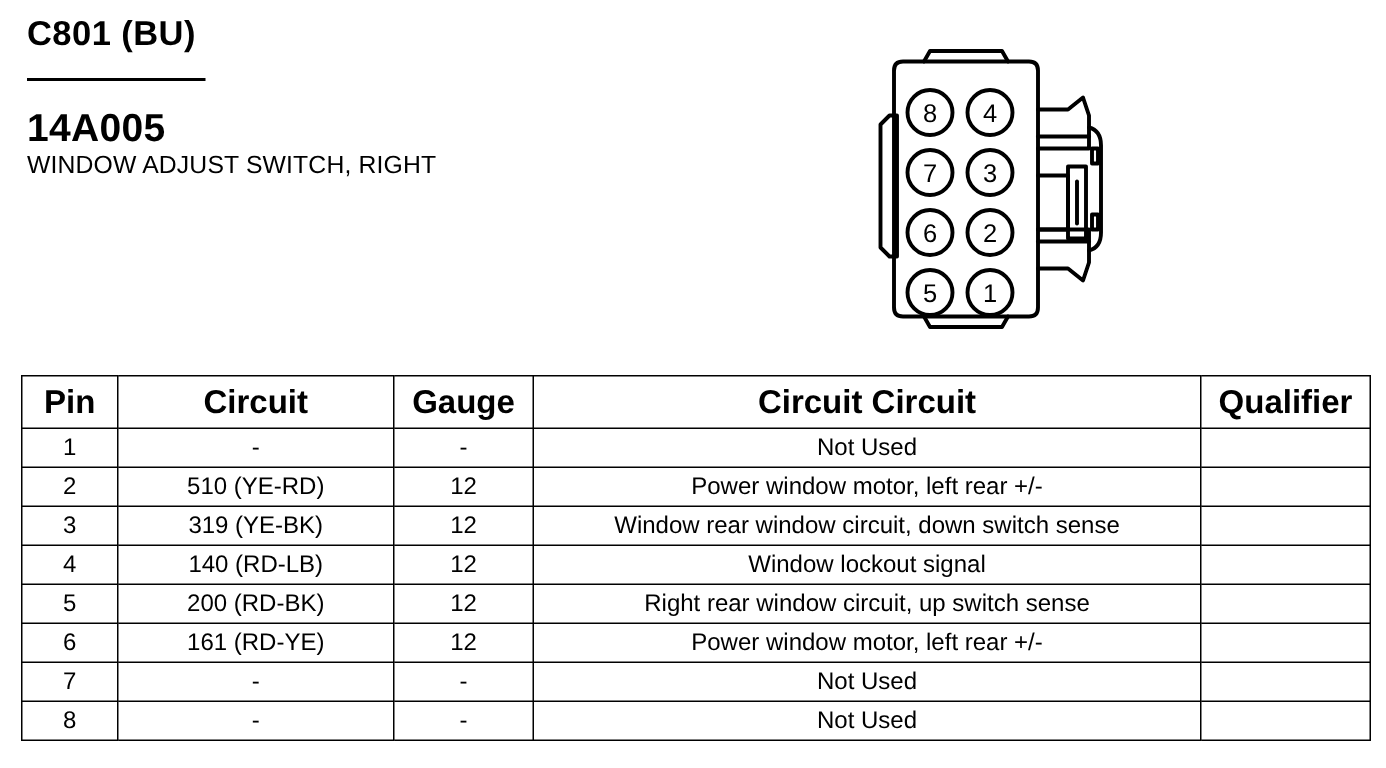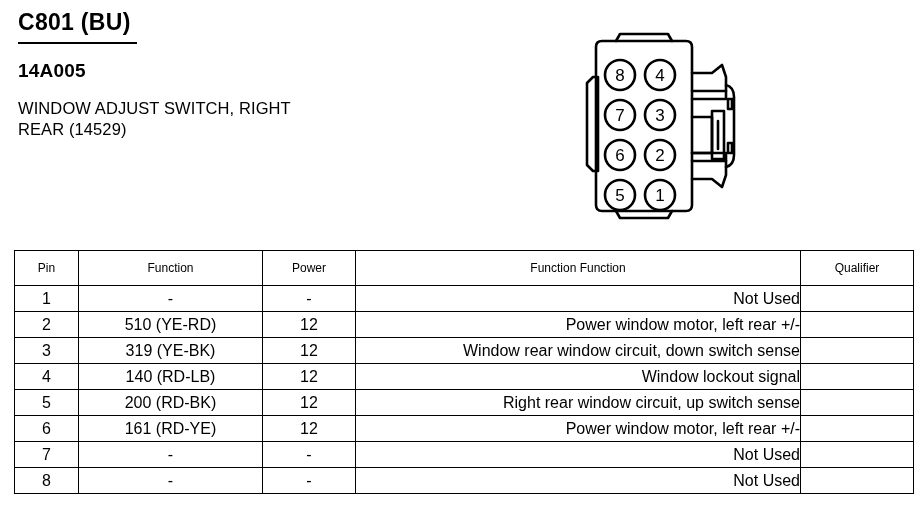--- a/index.html
+++ b/index.html
@@ -23,36 +23,36 @@
     top: 10px;
     width: 420px;
   }
   #connector-id {
     font-size: 23px;
     font-weight: bold;
     letter-spacing: 0.3px;
     line-height: 1.05;
     display: inline-block;
     border-bottom: 2.5px solid #000;
-    padding-bottom: 8px;
+    padding-bottom: 18px;
     padding-right: 6px;
   }
   #part-number {
-    font-size: 19px;
+    font-size: 26px;
     font-weight: bold;
     letter-spacing: 0.2px;
     margin-top: 17px;
     line-height: 1.1;
   }
   #component-desc {
     font-size: 16.5px;
     font-weight: normal;
     letter-spacing: 0.1px;
     line-height: 1.28;
-    margin-top: 16px;
+    margin-top: 0;
   }
   #component-desc .desc-line { display: block; white-space: nowrap; }
 
   
   #connector-diagram {
     position: absolute;
     left: 560px;
     top: 25px;
     width: 200px;
     height: 200px;
@@ -77,52 +77,51 @@
     padding: 0;
     font-size: 16px;
     font-weight: normal;
     color: #000;
     height: 25px;
     line-height: 25px;
     overflow: hidden;
     white-space: nowrap;
   }
   table.pin-table thead th {
-    font-size: 12px;
-    font-weight: normal;
+    font-size: 22px;
+    font-weight: bold;
     text-align: center;
     height: 34px;
     line-height: 34px;
     border-bottom: 1.6px solid #000;
   }
   
   col.col-pin       { width: 64px; }
   col.col-circuit   { width: 184px; }
   col.col-gauge     { width: 93px; }
   col.col-function  { width: 445px; }
   col.col-qualifier { width: 113px; }
 
   td.cell-pin,
   td.cell-circuit,
   td.cell-gauge { text-align: center; }
   td.cell-function {
-    text-align: right;
+    text-align: center;
     padding-left: 6px;
   }
   td.cell-qualifier { text-align: left; }
 </style>
 </head>
 <body>
 
 <div id="header-block">
   <div id="connector-id">C801 (BU)</div>
   <div id="part-number">14A005</div>
   <div id="component-desc">
     <span class="desc-line">WINDOW ADJUST SWITCH, RIGHT</span>
-    <span class="desc-line">REAR (14529)</span>
   </div>
 </div>
 
 <div id="connector-diagram">
   <svg width="200" height="200" viewBox="0 0 200 200">
     <g fill="none" stroke="#000" stroke-width="2.6" stroke-linejoin="round" stroke-linecap="round">
 
       <path d="M 27,58 L 27,140 L 33,146 L 38,146 L 38,52 L 33,52 Z"></path>
 
       <path d="M 36,22
@@ -184,23 +183,23 @@
     <colgroup>
       <col class="col-pin">
       <col class="col-circuit">
       <col class="col-gauge">
       <col class="col-function">
       <col class="col-qualifier">
     </colgroup>
     <thead>
       <tr>
         <th>Pin</th>
-        <th>Function</th>
-        <th>Power</th>
-        <th>Function Function</th>
+        <th>Circuit</th>
+        <th>Gauge</th>
+        <th>Circuit Circuit</th>
         <th>Qualifier</th>
       </tr>
     </thead>
     <tbody id="pin-table-body">
         <tr>
           <td class="cell-pin">1</td>
           <td class="cell-circuit">-</td>
           <td class="cell-gauge">-</td>
           <td class="cell-function">Not Used</td>
           <td class="cell-qualifier"></td>

